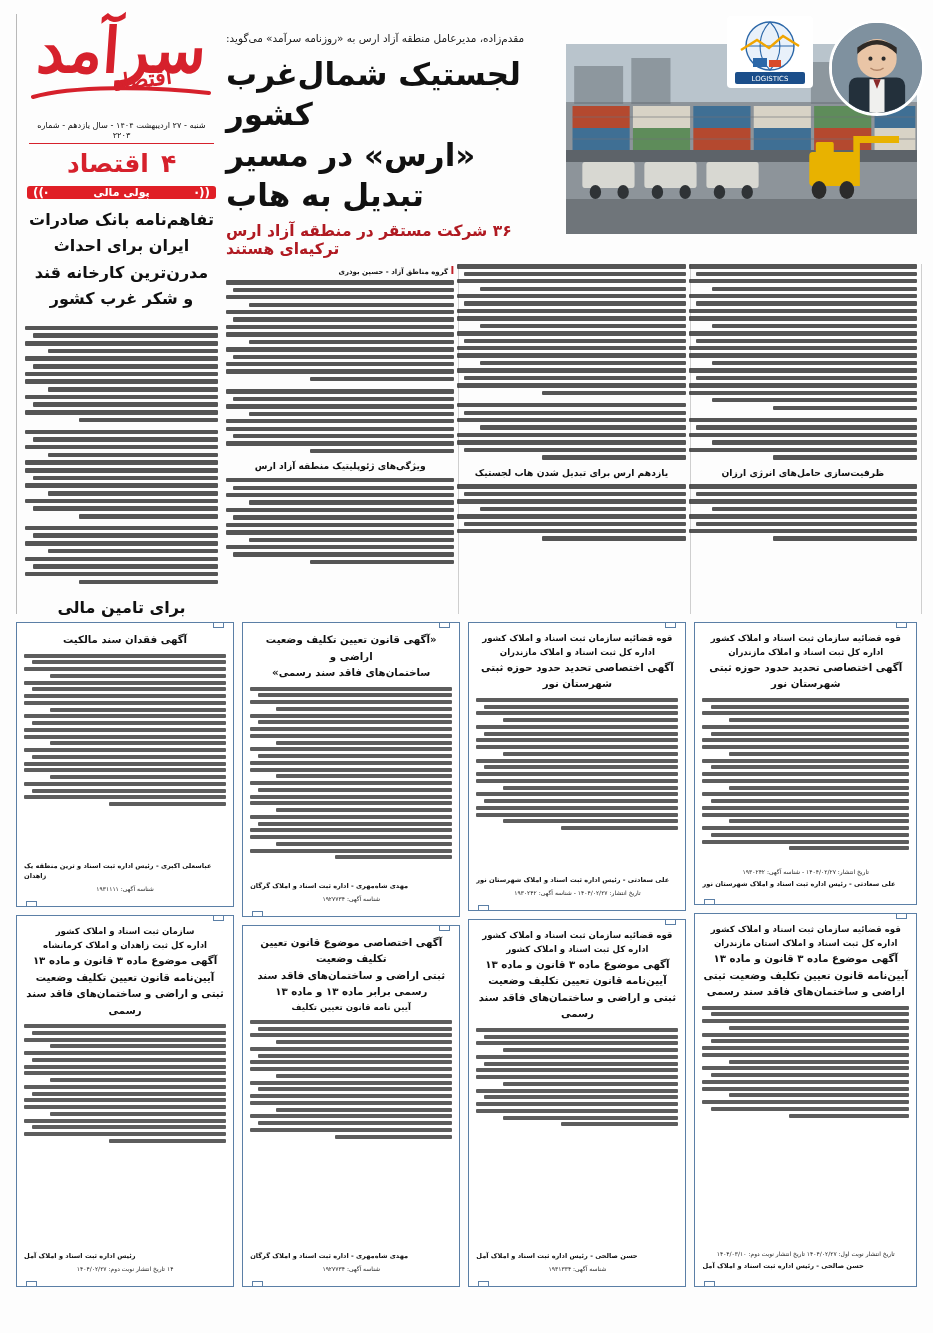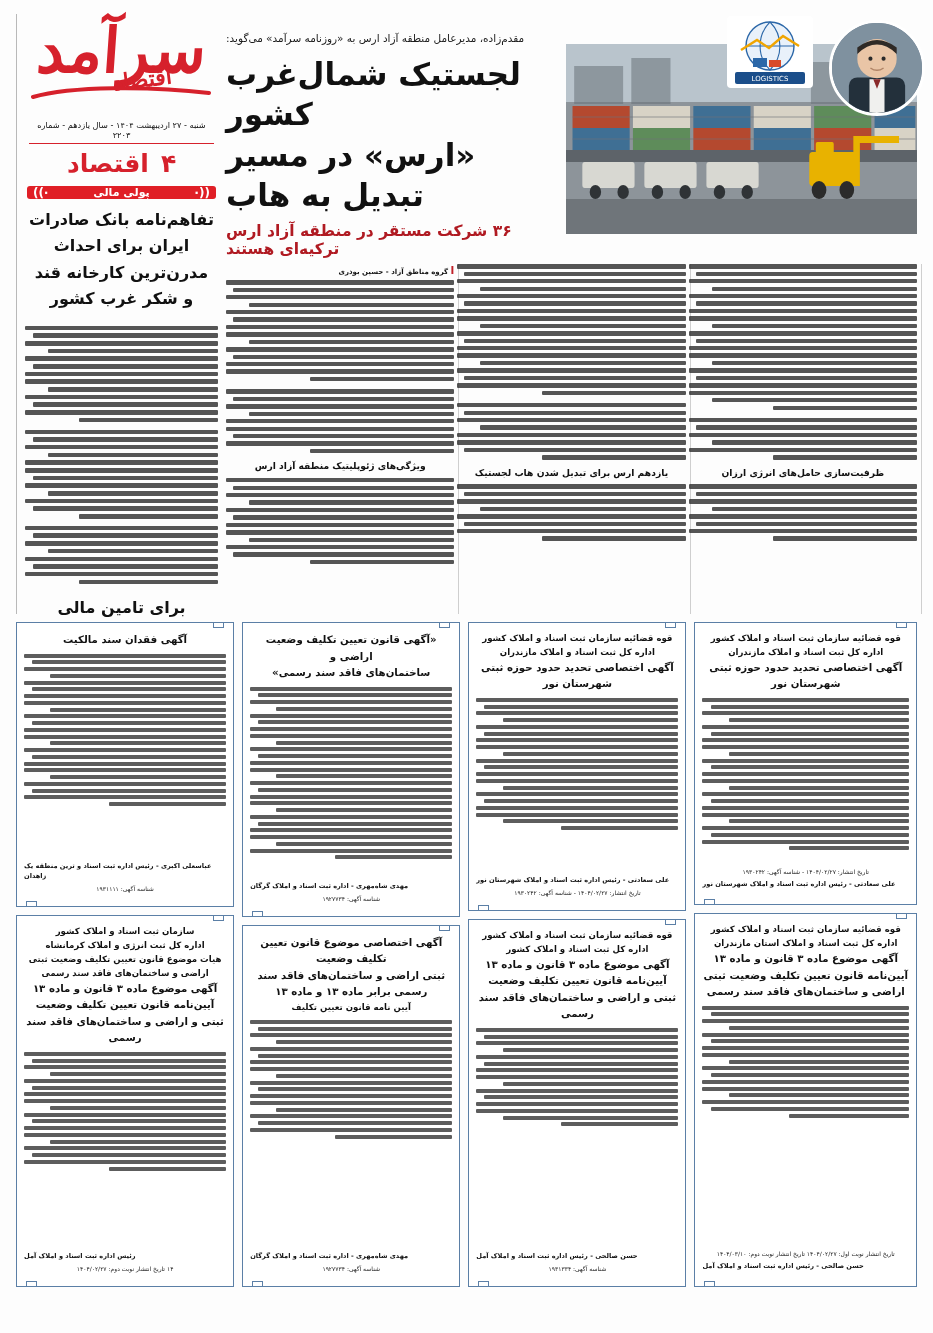--- a/index.html
+++ b/index.html
@@ -584,22 +584,21 @@
         </div>
         <div class="ad-foot">عباسعلی اکبری - رئیس اداره ثبت اسناد و ترین منطقه یک زاهدان</div>
         <div class="ad-date">شناسه آگهی: ۱۹۳۱۱۱۱</div>
       </div>
 
       <div class="ad" style="flex:1.4">
         <span class="corner c-tr"></span>
         <span class="corner c-bl"></span>
         <div class="ad-head">
           <div>سازمان ثبت اسناد و املاک کشور</div>
-          <div>اداره کل ثبت انرژی و املاک کرمانشاه</div>
-          <div>هیات موضوع قانون تعیین تکلیف وضعیت ثبتی اراضی و ساختمان‌های فاقد سند رسمی</div>
+          <div>اداره کل ثبت زاهدان و املاک کرمانشاه</div>
           <div class="big">آگهی موضوع ماده ۳ قانون و ماده ۱۳ آیین‌نامه قانون تعیین تکلیف وضعیت ثبتی و اراضی و ساختمان‌های فاقد سند رسمی</div>
         </div>
         <div class="ad-body">
           <div class="bar s1"></div>
             <div class="bar s2"></div>
             <div class="bar s1"></div>
           <div class="bar s3"></div>
             <div class="bar s1"></div>
             <div class="bar s2"></div>
           <div class="bar s1"></div>

